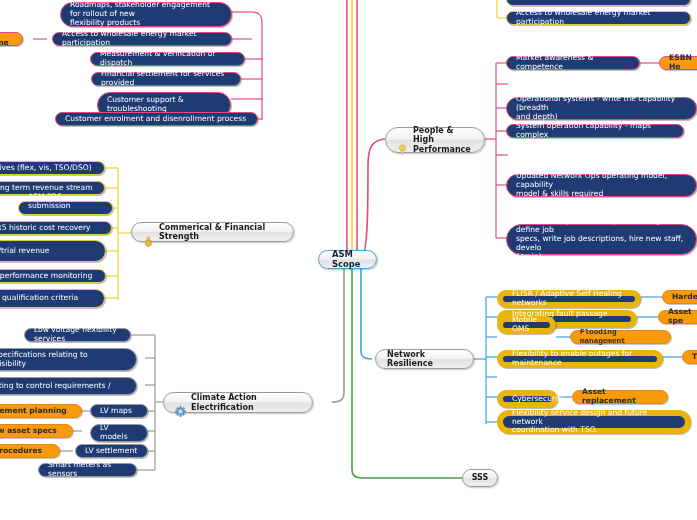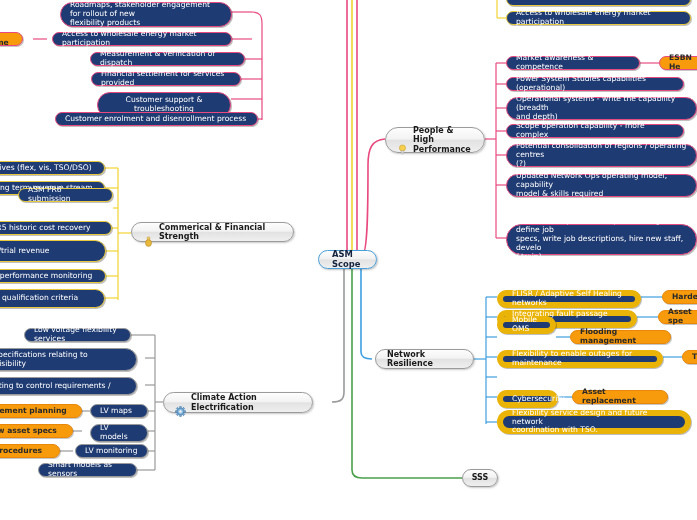--- a/index.html
+++ b/index.html
@@ -180,21 +180,21 @@
   </div>
   <div class="node n-navy pink" style="left:52px;top:32px;width:180px;height:14px;">
     <span class="lbl">Access to wholesale energy market participation</span>
   </div>
   <div class="node n-navy pink" style="left:90px;top:52px;width:155px;height:14px;">
     <span class="lbl">Measurement &amp; verification of dispatch</span>
   </div>
   <div class="node n-navy pink" style="left:91px;top:72px;width:150px;height:14px;">
     <span class="lbl">Financial settlement for services provided</span>
   </div>
-  <div class="node n-navy pink" style="left:97px;top:92px;width:134px;height:26px;text-align:center;">
+  <div class="node n-navy pink" style="left:97px;top:92px;width:134px;height:26px;">
     <span class="lbl">Customer support &amp; troubleshooting</span>
   </div>
   <div class="node n-navy pink" style="left:55px;top:112px;width:203px;height:14px;">
     <span class="lbl">Customer enrolment and disenrollment process</span>
   </div>
   <div class="node n-orange pinkb" style="left:-24px;top:32px;width:47px;height:14px;">
     <span class="lbl">f same</span>
   </div>
 
   <div class="node n-navy gold" style="left:506px;top:-8px;width:185px;height:14px;">
@@ -214,21 +214,21 @@
     </span>
     <span class="lbl">Commerical &amp; Financial Strength</span>
   </div>
 
   <div class="node n-navy gold" style="left:-32px;top:161px;width:137px;height:14px;">
     <span class="lbl">ncentives (flex, vis, TSO/DSO)</span>
   </div>
   <div class="node n-navy gold" style="left:-32px;top:181px;width:137px;height:14px;">
     <span class="lbl">ces long term revenue stream</span>
   </div>
-  <div class="node n-navy gold" style="left:18px;top:188px;width:95px;height:14px;">
+  <div class="node n-navy gold" style="left:18px;top:201px;width:95px;height:14px;align-items:flex-end;">
     <span class="lbl">ASM PR6 submission</span>
   </div>
   <div class="node n-navy gold" style="left:-32px;top:221px;width:144px;height:14px;">
     <span class="lbl">SM PR5 historic cost recovery</span>
   </div>
   <div class="node n-navy gold" style="left:-32px;top:240px;width:138px;height:22px;">
     <span class="lbl">term /trial revenue</span>
   </div>
   <div class="node n-navy gold" style="left:-32px;top:269px;width:138px;height:14px;">
     <span class="lbl">vices performance monitoring</span>
@@ -263,24 +263,24 @@
   <div class="node n-navy grey" style="left:-32px;top:377px;width:169px;height:18px;">
     <span class="lbl">s relating to control requirements /</span>
   </div>
   <div class="node n-navy grey" style="left:90px;top:404px;width:58px;height:14px;">
     <span class="lbl">LV maps</span>
   </div>
   <div class="node n-navy grey" style="left:90px;top:424px;width:58px;height:18px;">
     <span class="lbl">LV models</span>
   </div>
   <div class="node n-navy grey" style="left:75px;top:444px;width:73px;height:14px;">
-    <span class="lbl">LV monitoring</span>
+    <span class="lbl">LV settlement</span>
   </div>
   <div class="node n-navy grey" style="left:38px;top:463px;width:99px;height:14px;">
-    <span class="lbl">Smart models as sensors</span>
+    <span class="lbl">Smart meters as sensors</span>
   </div>
 
   <div class="node n-orange" style="left:-24px;top:404px;width:106px;height:14px;">
     <span class="lbl">orcement planning</span>
   </div>
   <div class="node n-orange" style="left:-24px;top:424px;width:97px;height:14px;">
     <span class="lbl">New asset specs</span>
   </div>
   <div class="node n-orange" style="left:-24px;top:444px;width:84px;height:14px;">
     <span class="lbl">e procedures</span>
@@ -294,33 +294,26 @@
         <rect x="4.2" y="8" width="2.6" height=".7" fill="#b5b5b5"></rect>
       </svg>
     </span>
     <span class="lbl">People &amp; High
 Performance</span>
   </div>
 
   <div class="node n-navy pink" style="left:506px;top:56px;width:134px;height:14px;">
     <span class="lbl">Market awareness &amp; competence</span>
   </div>
-  <div class="node n-navy pink" style="left:506px;top:77px;width:178px;height:14px;">
-    <span class="lbl">Power System Studies capabilities (operational)</span>
-  </div>
   <div class="node n-navy pink" style="left:506px;top:97px;width:191px;height:23px;">
     <span class="lbl">Operational systems - write the capability (breadth
 and depth)</span>
   </div>
   <div class="node n-navy pink" style="left:506px;top:124px;width:178px;height:14px;">
-    <span class="lbl">Scope operation capability - more complex</span>
-  </div>
-  <div class="node n-navy pink" style="left:506px;top:144px;width:191px;height:23px;">
-    <span class="lbl">Potential consolidation of regions / operating centres
-(?)</span>
+    <span class="lbl">System operation capability - maps complex</span>
   </div>
   <div class="node n-navy pink" style="left:506px;top:174px;width:191px;height:23px;">
     <span class="lbl">Updated Network Ops operating model, capability
 model &amp; skills required</span>
   </div>
   <div class="node n-navy pink" style="left:506px;top:224px;width:191px;height:31px;">
     <span class="lbl">Talent development &amp; acquisition (e.g. define job
 specs, write job descriptions, hire new staff, develo
 / train)</span>
   </div>
@@ -345,21 +338,21 @@
     <span class="lbl">Flexibility to enable outages for maintenance</span>
   </div>
   <div class="node n-navy blue" style="left:497px;top:390px;width:61px;height:14px;">
     <span class="lbl">Cybersecurity</span>
   </div>
   <div class="node n-navy blue" style="left:497px;top:410px;width:194px;height:24px;">
     <span class="lbl">Flexibility service design and future network
 coordination with TSO.</span>
   </div>
 
-  <div class="node n-orange" style="left:570px;top:330px;width:101px;height:14px;">
+  <div class="node n-orange" style="left:570px;top:330px;width:101px;height:14px;font-family:Liberation Mono, monospace;">
     <span class="lbl">Flooding management</span>
   </div>
   <div class="node n-orange" style="left:572px;top:390px;width:96px;height:14px;">
     <span class="lbl">Asset replacement</span>
   </div>
   <div class="node n-orange" style="left:662px;top:290px;width:48px;height:14px;">
     <span class="lbl">Harden</span>
   </div>
   <div class="node n-orange" style="left:658px;top:310px;width:48px;height:14px;">
     <span class="lbl">Asset spe</span>

